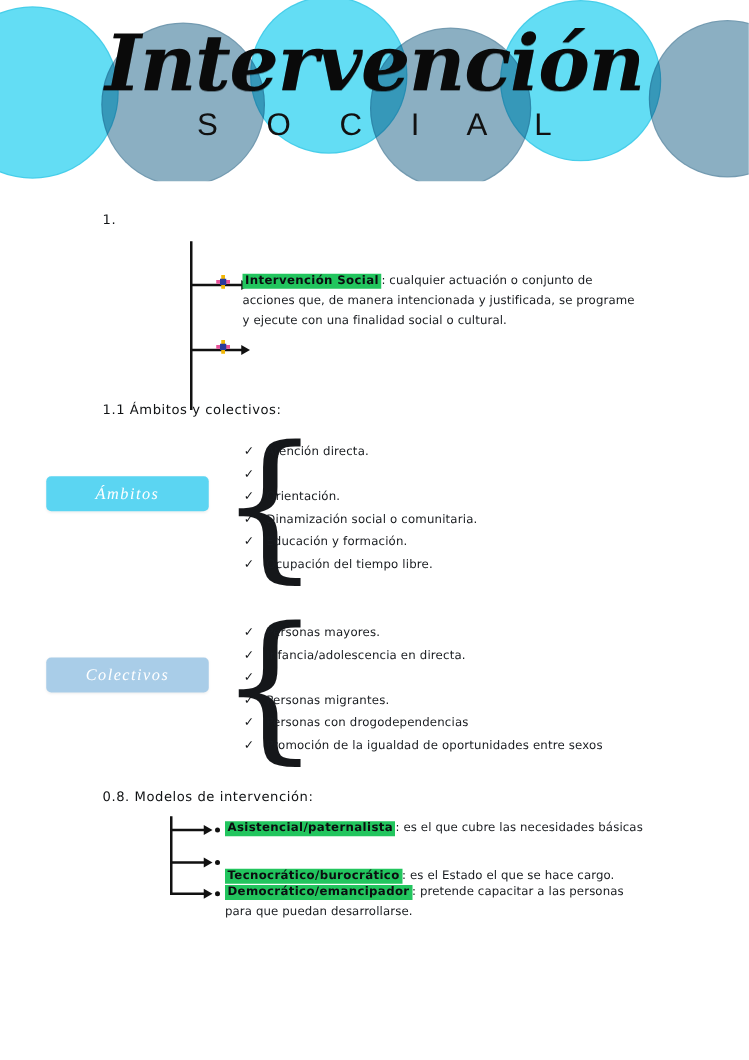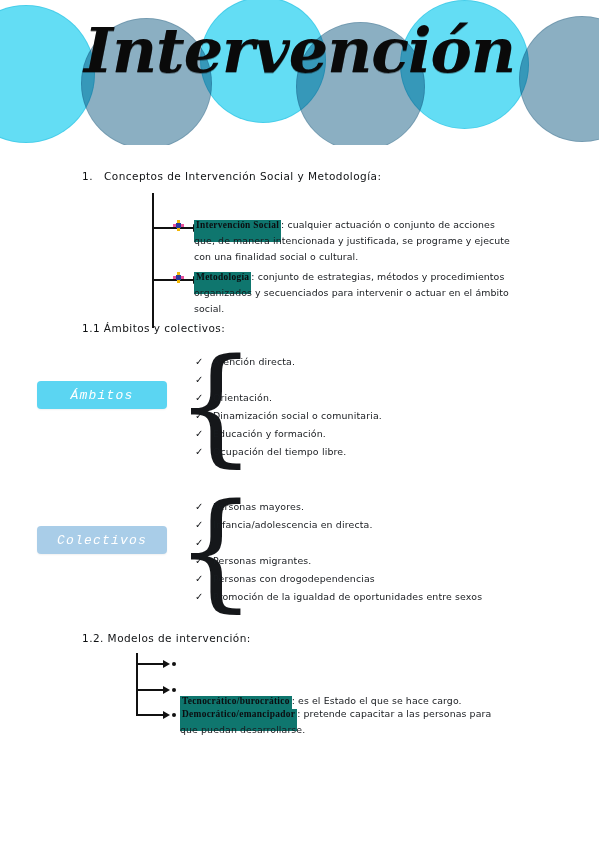--- a/index.html
+++ b/index.html
@@ -127,39 +127,38 @@
   .defblock {
     position: absolute;
     width: 330px;
     font-family: "DejaVu Sans", sans-serif;
     font-size: 9.4px;
     line-height: 16px;
     color: #181b1f;
     letter-spacing: 0.1px;
   }
   .hl-cyan {
-    background: #0f766e;
-    padding: 0 2px 12px 2px;
+    background: #22c55e;
+    padding: 0 2px 1px 2px;
     font-weight: bold;
     letter-spacing: 0.3px;
     color: #0b0d10;
-    font-family: Liberation Serif, serif;
   }
 
   
   .pill {
     position: absolute;
     width: 130px;
     height: 28px;
     border-radius: 4px;
     display: flex;
     align-items: center;
     justify-content: center;
     color: #ffffff;
-    font-family: Liberation Mono, monospace;
+    font-family: Liberation Serif, serif;
     font-style: italic;
     font-size: 13px;
     letter-spacing: 1.2px;
     box-shadow: 0 1px 2px rgba(0,0,0,0.06);
   }
   .pill.cyan  { background: #5bd5f2; }
   .pill.steel { background: #a9cde8; }
 
   
   .brace {
@@ -210,27 +209,27 @@
 <div class="banner">
   <div class="circ cyan" style="left:-43px;  top:5px;   width:136px; height:136px;"></div>
   <div class="circ slate" style="left:81px;   top:18px;  width:129px; height:129px;"></div>
   <div class="circ cyan" style="left:200px;  top:-3px;  width:124px; height:124px;"></div>
   <div class="circ slate" style="left:296px;  top:22px;  width:127px; height:127px;"></div>
   <div class="circ cyan" style="left:400px;  top:0px;   width:127px; height:127px;"></div>
   <div class="circ slate" style="left:519px;  top:16px;  width:124px; height:124px;"></div>
 
   <div class="title-wrap">
     <div class="title-main">Intervención</div>
+    <div class="title-sub">S O C I A L</div>
   </div>
 </div>
 
 <div class="sheet">
 
   <div class="heading" style="left:82px; top:25px;">1.</div>
-  <div class="heading" style="left:104px; top:25px;">Conceptos de Intervención Social y Metodología:</div>
 
   <div class="stem" style="left:152px; top:48px; height:135px;"></div>
   <div class="arm" style="left:152px; top:82px; width:43px;"></div>
   <div class="arrowhead" style="left:193px; top:79px;"></div>
   <div class="arm" style="left:152px; top:134px; width:43px;"></div>
   <div class="arrowhead" style="left:193px; top:131px;"></div>
 
   <div class="plus-bullet" style="left:173px; top:75px;">
     <i style="left:4px; top:0px;  width:3px; height:11px; background:#f2b705;"></i>
     <i style="left:0px; top:4px;  width:11px;height:3px;  background:#e8529a;"></i>
@@ -239,23 +238,20 @@
   <div class="plus-bullet" style="left:173px; top:127px;">
     <i style="left:4px; top:0px;  width:3px; height:11px; background:#f2b705;"></i>
     <i style="left:0px; top:4px;  width:11px;height:3px;  background:#e8529a;"></i>
     <i style="left:3px; top:3px;  width:5px; height:5px;  background:#2b3a9c;"></i>
   </div>
 
   <div class="defblock" style="left:194px; top:72px; width:320px;">
     <span class="hl-cyan">Intervención Social</span><span>: cualquier actuación o conjunto de acciones que, de manera intencionada y justificada, se programe y ejecute con una finalidad social o cultural.</span>
   </div>
 
-  <div class="defblock" style="left:194px; top:124px; width:320px;">
-    <span class="hl-cyan">Metodología</span><span>: conjunto de estrategias, métodos y procedimientos organizados y secuenciados para intervenir o actuar en el ámbito social.</span>
-  </div>
 
   <div class="heading" style="left:82px; top:177px;">1.1 Ámbitos y colectivos:</div>
 
   <div class="pill cyan" style="left:37px; top:236px;">
     <span>Ámbitos</span>
   </div>
   <div class="brace" style="left:175px; top:196px; font-size:128px;">{</div>
 
   <div class="checklist" style="left:195px; top:211px;">
     <div class="chk-row">
@@ -307,34 +303,37 @@
     <div class="chk-row">
         <span class="chk-mark">✓</span>
         <span class="chk-text">Personas con drogodependencias</span>
       </div>
     <div class="chk-row">
         <span class="chk-mark">✓</span>
         <span class="chk-text">Promoción de la igualdad de oportunidades entre sexos</span>
       </div>
   </div>
 
-  <div class="heading" style="left:82px; top:487px;">1.2. Modelos de intervención:</div>
+  <div class="heading" style="left:82px; top:487px;">0.8. Modelos de intervención:</div>
 
   <div class="stem" style="left:136px; top:508px; height:63px;"></div>
   <div class="arm" style="left:136px; top:518px; width:29px;"></div>
   <div class="arrowhead" style="left:163px; top:515px;"></div>
   <div class="arm" style="left:136px; top:544px; width:29px;"></div>
   <div class="arrowhead" style="left:163px; top:541px;"></div>
   <div class="arm" style="left:136px; top:569px; width:29px;"></div>
   <div class="arrowhead" style="left:163px; top:566px;"></div>
 
   <div class="dot-bullet" style="left:172px; top:517px;"></div>
   <div class="dot-bullet" style="left:172px; top:543px;"></div>
   <div class="dot-bullet" style="left:172px; top:568px;"></div>
 
+  <div class="model-line" style="left:180px; top:510px;">
+    <span class="hl-cyan">Asistencial/paternalista</span><span>: es el que cubre las necesidades básicas</span>
+  </div>
   <div class="model-line" style="left:180px; top:548px;">
     <span class="hl-cyan">Tecnocrático/burocrático</span><span>: es el Estado el que se hace cargo.</span>
   </div>
   <div class="model-line" style="left:180px; top:561px; width:325px;">
     <span class="hl-cyan">Democrático/emancipador</span><span>: pretende capacitar a las personas para que puedan desarrollarse.</span>
   </div>
 
 </div>
 
 </body></html>

